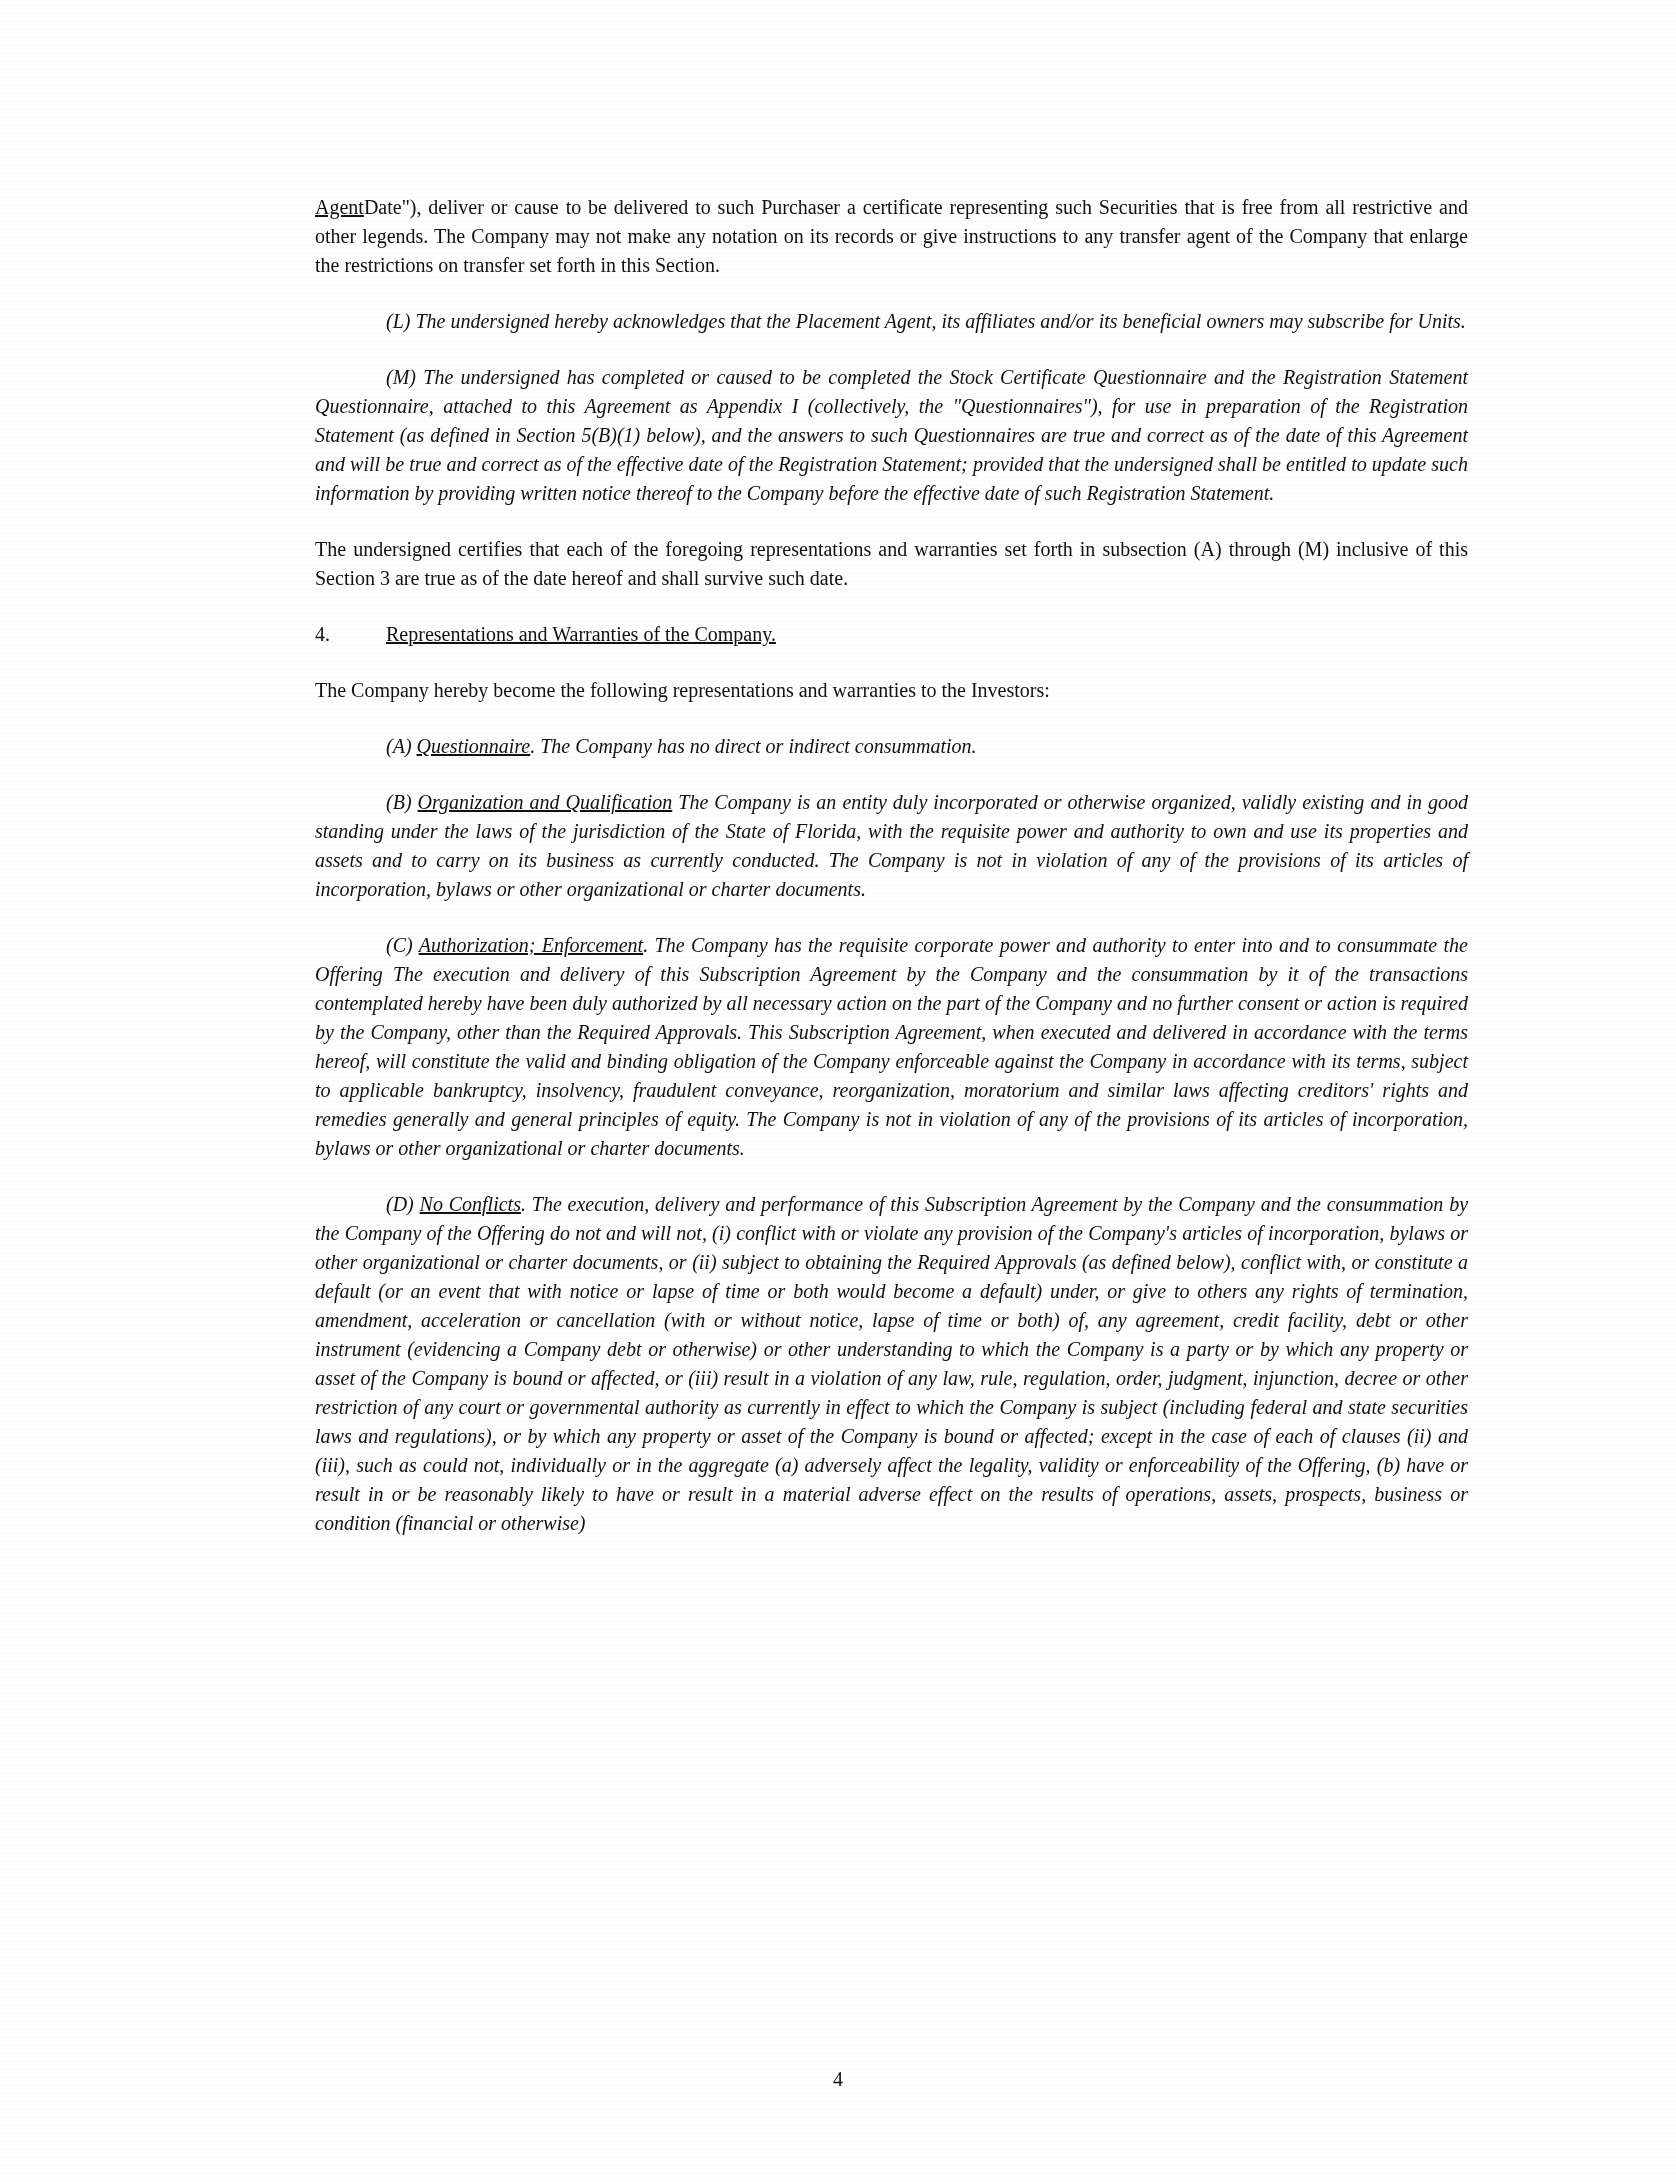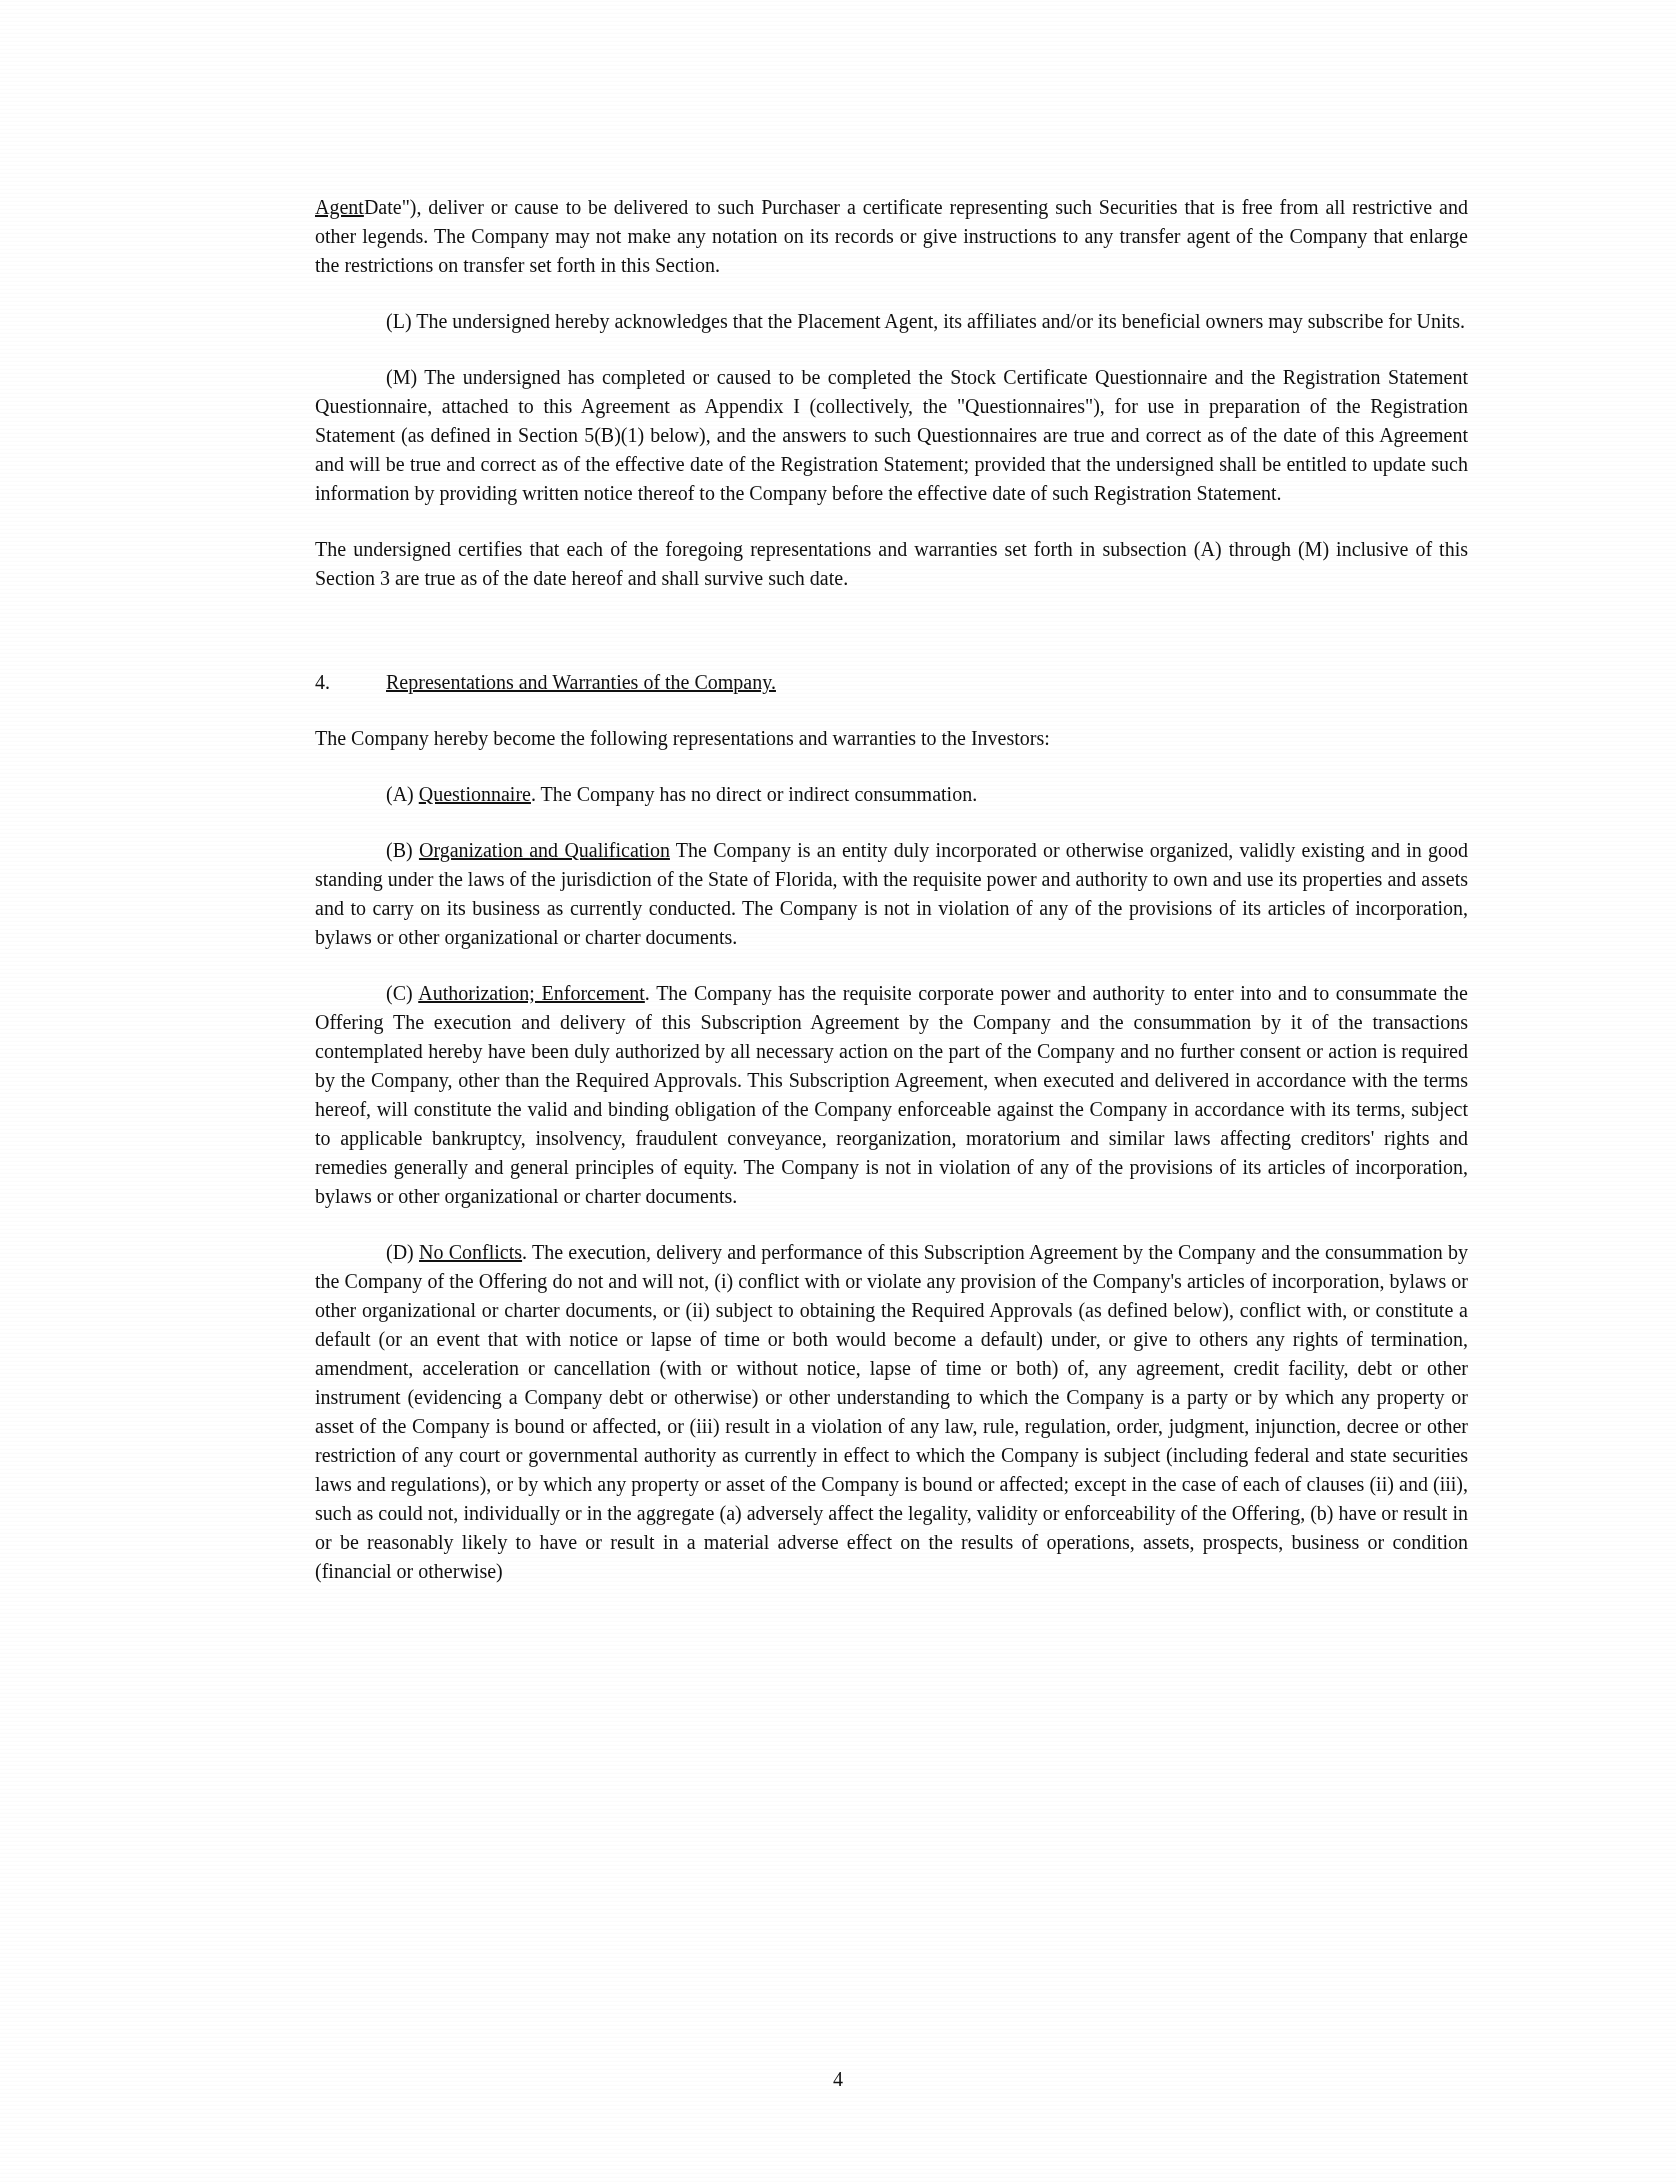--- a/index.html
+++ b/index.html
@@ -27,39 +27,39 @@
     line-height: 29px;
     text-align: justify;
     color: #101010;
   }
   .para {
     margin: 0 0 27px 0;
     text-align: justify;
   }
   .para.indent {
     text-indent: 71px;
+    font-style: italic;
   }
   .para.tight {
     margin-bottom: 26px;
   }
   .u {
     text-decoration: underline;
   }
   .section-head {
     margin: 0 0 27px 0;
     display: flex;
     align-items: baseline;
   }
   .section-head .num {
     width: 71px;
     flex: 0 0 71px;
   }
   .section-head .title {
     text-decoration: underline;
-    margin-top: 48px;
   }
   .page-number {
     position: absolute;
     left: 0;
     right: 0;
     bottom: 91px;
     text-align: center;
     font-size: 20px;
     color: #101010;
   }

